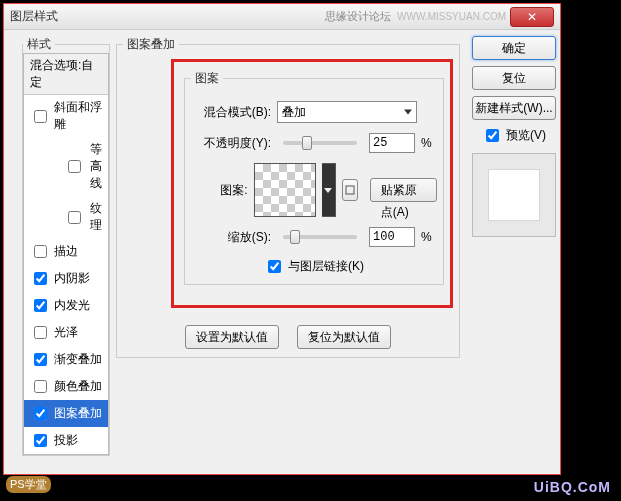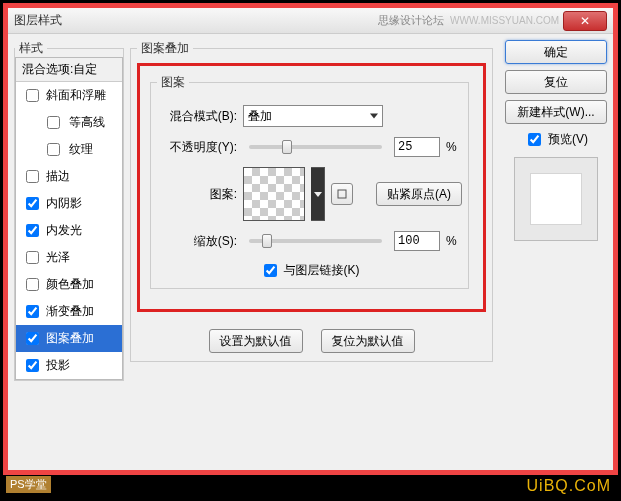--- a/index.html
+++ b/index.html
@@ -1,78 +1,78 @@
 <!DOCTYPE html>
 <html><head>
 <meta charset="utf-8">
 <style>
   * { box-sizing: border-box; font-family: "Microsoft YaHei", "SimSun", sans-serif; font-size: 12px; }
   body { margin: 0; background: #000; width: 621px; height: 501px; position: relative; }
-  .window { position: absolute; left: 3px; top: 3px; width: 615px; height: 472px; background: #f0f0f0; border: 5px solid #ef4444; box-shadow: 0 0 4px rgba(0,0,0,0.3); }
+  .window { position: absolute; left: 3px; top: 3px; width: 558px; height: 472px; background: #f0f0f0; border: 1px solid #ef4444; box-shadow: 0 0 4px rgba(0,0,0,0.3); }
   .titlebar { height: 26px; background: linear-gradient(#f8f8f8,#e2e2e2); border-bottom: 1px solid #ccc; display: flex; align-items: center; padding: 0 6px; position: relative; }
   .titlebar .title { flex: 1; color: #333; }
   .titlebar .watermark1 { color: #888; font-size: 11px; margin-right: 6px; }
   .titlebar .watermark2 { color: #bbb; font-size: 10px; margin-right: 4px; }
   .close-btn { width: 44px; height: 20px; background: linear-gradient(#e07070,#c83030); border: 1px solid #a02020; border-radius: 3px; color: #fff; display: flex; align-items: center; justify-content: center; cursor: pointer; }
   .body { display: flex; padding: 6px; height: calc(100% - 26px); }
   .left-col { width: 110px; }
   .right-col { width: 108px; padding-left: 6px; }
   .center-col { flex: 1; padding: 0 6px; }
   fieldset { border: 1px solid #ccc; margin: 0 0 6px 0; padding: 4px 6px 8px 6px; }
   legend { padding: 0 4px; color: #333; }
   .style-row { padding: 4px 6px; display: flex; align-items: center; gap: 4px; cursor: pointer; }
   .style-row.selected { background: #2b6fd4; color: #fff; }
   .style-row input[type=checkbox] { width: 13px; height: 13px; }
   .btn { display: block; width: 100%; height: 24px; margin-bottom: 6px; background: linear-gradient(#fafafa,#e6e6e6); border: 1px solid #8a8a8a; border-radius: 3px; text-align: center; line-height: 22px; cursor: pointer; }
   .btn.primary { border: 1px solid #3a7bd5; box-shadow: 0 0 3px rgba(58,123,213,0.6); }
   .preview-check { display: flex; align-items: center; justify-content: center; gap: 4px; margin: 4px 0 8px; }
   .preview-box { width: 84px; height: 84px; margin: 0 auto; background: #e8e8e8; border: 1px solid #bbb; display: flex; align-items: center; justify-content: center; }
   .preview-inner { width: 52px; height: 52px; background: #fff; border: 1px solid #d5d5d5; }
-  .redbox { border: 3px solid #d22; padding: 8px 14px 14px 10px; margin-top: 2px; }
+  .redbox { border: 3px solid #d22; padding: 8px 6px 14px 10px; margin-top: 2px; margin-left: 48px; }
   .form-row { display: flex; align-items: center; margin: 10px 0; gap: 6px; }
   .form-row .lbl { width: 80px; text-align: right; }
   .combo { flex: 0 0 140px; height: 22px; border: 1px solid #888; background: #fff; display: flex; align-items: center; padding: 0 4px; position: relative; }
   .combo .arrow { position: absolute; right: 4px; top: 50%; transform: translateY(-50%); border-left: 4px solid transparent; border-right: 4px solid transparent; border-top: 5px solid #333; }
   .slider { flex: 1; height: 4px; background: #ccc; position: relative; border-radius: 2px; margin: 0 6px; }
   .slider .thumb { position: absolute; top: -5px; width: 10px; height: 14px; background: linear-gradient(#fafafa,#ddd); border: 1px solid #888; border-radius: 2px; }
   .num-input { width: 46px; height: 20px; border: 1px solid #888; background: #fff; text-align: left; padding: 0 3px; line-height: 18px; font-family: Liberation Mono, monospace; }
   .pct { width: 16px; }
   .swatch-wrap { display: flex; align-items: center; gap: 6px; }
   .swatch { width: 62px; height: 54px; border: 1px solid #555; background: repeating-conic-gradient(#ccc 0% 25%, #fff 0% 50%) 0 0/16px 16px; position: relative; }
   .swatch-arrow { width: 14px; height: 54px; border: 1px solid #555; border-left: none; background: #333; display: flex; align-items: center; justify-content: center; }
   .swatch-arrow .tri { border-left: 4px solid transparent; border-right: 4px solid transparent; border-top: 5px solid #eee; }
   .mini-btn { width: 22px; height: 22px; border: 1px solid #888; background: linear-gradient(#fafafa,#e6e6e6); border-radius: 3px; display: flex; align-items: center; justify-content: center; cursor: pointer; }
   .snap-btn, .def-btn { height: 24px; padding: 0 10px; border: 1px solid #888; background: linear-gradient(#fafafa,#e6e6e6); border-radius: 3px; cursor: pointer; line-height: 22px; }
   .link-row { display: flex; align-items: center; justify-content: center; gap: 4px; margin-top: 8px; }
   .defaults-row { display: flex; justify-content: center; gap: 18px; margin-top: 17px; }
-  .bottom-watermark { position: absolute; bottom: 6px; right: 10px; color: #eab308; font-size: 16px; font-weight: normal; letter-spacing: 1px; }
+  .bottom-watermark { position: absolute; bottom: 6px; right: 10px; color: #c4b5fd; font-size: 14px; font-weight: bold; letter-spacing: 1px; }
   .bottom-badge { position: absolute; bottom: 8px; left: 6px; display: flex; gap: 2px; }
-  .bottom-badge .b1 { background: #b08030; color: #fff; padding: 1px 4px; font-size: 11px; }
+  .bottom-badge .b1 { background: #b08030; color: #fff; padding: 1px 4px; font-size: 11px; border-radius: 7px; }
   .bottom-badge .b2 { background: #e2cdb0; color: #333; padding: 1px 3px; font-size: 10px; }
   .list-container { background: #fff; border: 1px solid #bbb; }
   .header-row { padding: 3px 6px; background: #f0f0f0; border-bottom: 1px solid #ccc; }
-  .indent { padding-left: 27px; gap: 6px; }
+  .indent { padding-left: 40px; gap: 6px; }
 </style>
 </head>
 <body>
 
 <div class="window">
   <div class="titlebar">
     <span class="title">图层样式</span>
     <span class="watermark1">思缘设计论坛</span>
     <span class="watermark2">WWW.MISSYUAN.COM</span>
     <div class="close-btn">
       <span>✕</span>
     </div>
   </div>
 
   <div class="body">
 
     <div class="left-col">
-      <fieldset style="padding:0;">
+      <fieldset style="padding:0;margin-left:12px;">
         <legend>样式</legend>
         <div class="list-container">
           <div class="header-row">
             <span>混合选项:自定</span>
           </div>
           <div id="effects-list">
               <div class="style-row">
                 <input type="checkbox" style="">
                 <span>斜面和浮雕</span>
               </div>
@@ -94,26 +94,26 @@
               </div>
               <div class="style-row">
                 <input type="checkbox" checked="" style="">
                 <span>内发光</span>
               </div>
               <div class="style-row">
                 <input type="checkbox" style="">
                 <span>光泽</span>
               </div>
               <div class="style-row">
+                <input type="checkbox" checked="" style="">
+                <span>渐变叠加</span>
+              </div>
+              <div class="style-row">
                 <input type="checkbox" style="">
                 <span>颜色叠加</span>
-              </div>
-              <div class="style-row">
-                <input type="checkbox" checked="" style="">
-                <span>渐变叠加</span>
               </div>
               <div class="style-row selected">
                 <input type="checkbox" checked="" style="">
                 <span>图案叠加</span>
               </div>
               <div class="style-row">
                 <input type="checkbox" checked="" style="">
                 <span>投影</span>
               </div>
             </div>

